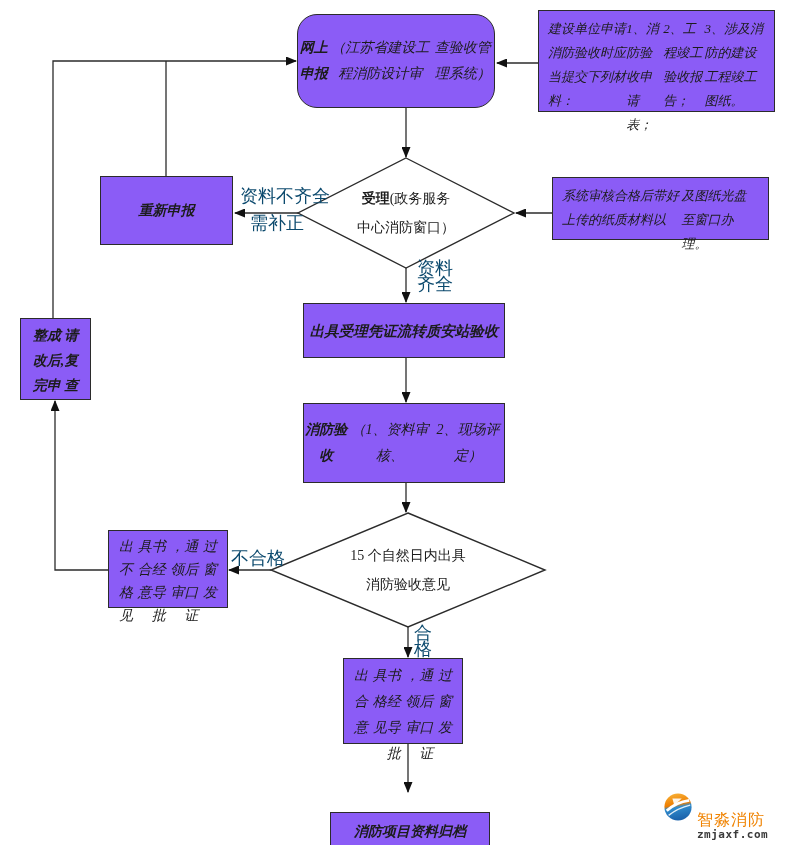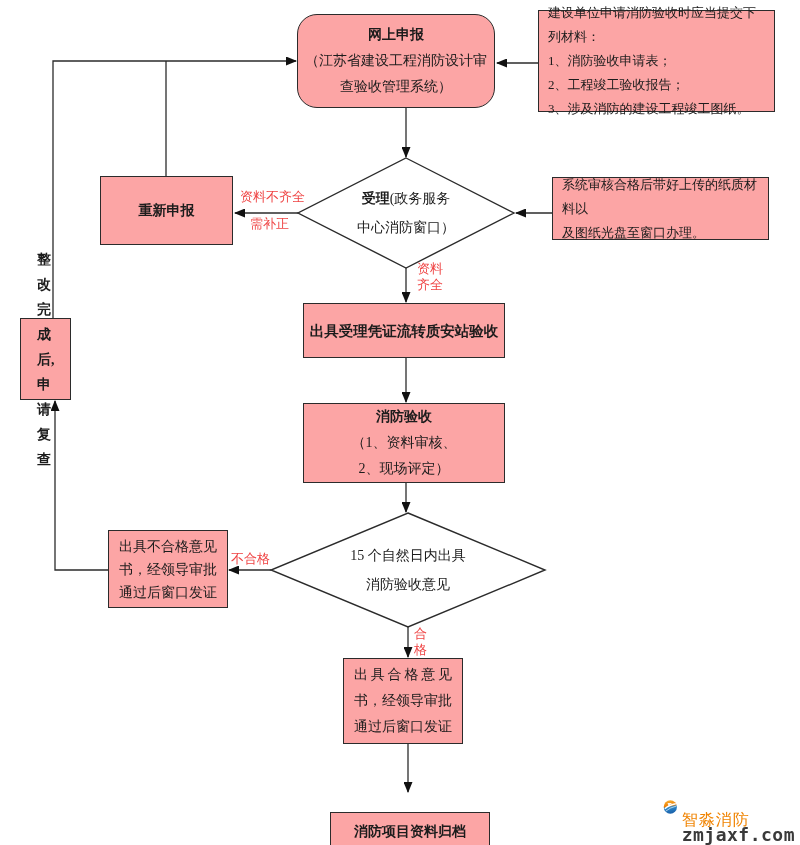--- a/index.html
+++ b/index.html
@@ -7,50 +7,51 @@
     position:relative;
     width:800px;height:845px;
     background:#ffffff;
     font-family:"Liberation Serif","DejaVu Serif",serif;
     color:#1c1c1c;
     overflow:hidden;
   }
   svg.wires{position:absolute;left:0;top:0;}
   .node{
     position:absolute;
-    background:#fca5a5;
+    background:#8b5cf6;
     border:1.4px solid #2b2b2b;
     box-sizing:border-box;
     display:flex;
-    flex-direction:column;
+    flex-direction:row;
     justify-content:center;
     align-items:center;
     text-align:center;
     font-size:14px;
     line-height:26px;
+    font-style:italic;
   }
   .node.note{align-items:flex-start;text-align:left;padding:6px 9px;justify-content:center;}
   .bold{font-weight:bold;}
   .dtext{
     position:absolute;
     display:flex;flex-direction:column;justify-content:center;align-items:center;
     text-align:center;font-size:14px;line-height:29px;
   }
   .edge-label{
-    position:absolute;font-size:13px;color:#ef4444;white-space:nowrap;line-height:15px;
+    position:absolute;font-size:18px;color:#0c4a6e;white-space:nowrap;line-height:15px;
   }
   .jline{display:block;width:100%;text-align:justify;text-align-last:justify;}
   .pad-just{padding:4px 10px;align-items:stretch;}
   .logo{
     position:absolute;left:663px;top:786px;width:132px;height:42px;
     display:flex;align-items:center;
   }
   .logo-text{margin-left:4px;display:flex;flex-direction:column;line-height:15px;}
   .logo-cn{font-size:16px;letter-spacing:1px;font-family:"Liberation Sans","DejaVu Sans",sans-serif;margin-top:40px;}
-  .logo-domain{font-size:18px;font-weight:bold;color:#3a3a3a;letter-spacing:0.5px;font-family:"DejaVu Sans Mono","Liberation Mono",monospace;}
+  .logo-domain{font-size:11px;font-weight:bold;color:#3a3a3a;letter-spacing:0.5px;font-family:"DejaVu Sans Mono","Liberation Mono",monospace;}
 </style>
 </head>
 <body>
 
 <div class="canvas">
 
   <svg class="wires" width="800" height="845" viewBox="0 0 800 845">
     <defs>
       <marker id="arw" markerUnits="userSpaceOnUse" markerWidth="11" markerHeight="9" refX="10" refY="4.5" orient="auto">
         <path d="M0,0 L11,4.5 L0,9 Z" fill="#111"></path>
@@ -142,21 +143,21 @@
   <div class="node pad-just" style="left:343px;top:658px;width:120px;height:86px;line-height:26px;">
     <span class="jline">出具合格意见</span>
     <span class="jline">书，经领导审批</span>
     <span class="jline">通过后窗口发证</span>
   </div>
 
   <div class="node bold" style="left:330px;top:812px;width:160px;height:40px;justify-content:center;">
     <div>消防项目资料归档</div>
   </div>
 
-  <div class="node bold pad-just" style="left:20px;top:318px;width:51px;height:82px;line-height:25px;padding:4px 16px;">
+  <div class="node bold pad-just" style="left:20px;top:318px;width:71px;height:82px;line-height:25px;padding:4px 16px;">
     <span class="jline">整改完</span>
     <span class="jline">成后,申</span>
     <span class="jline">请复查</span>
   </div>
 
   <span class="edge-label" style="left:240px;top:189px;">资料不齐全</span>
   <span class="edge-label" style="left:250px;top:216px;">需补正</span>
   <span class="edge-label" style="left:417px;top:261px;">资料</span>
   <span class="edge-label" style="left:417px;top:277px;">齐全</span>
   <span class="edge-label" style="left:231px;top:551px;">不合格</span>

